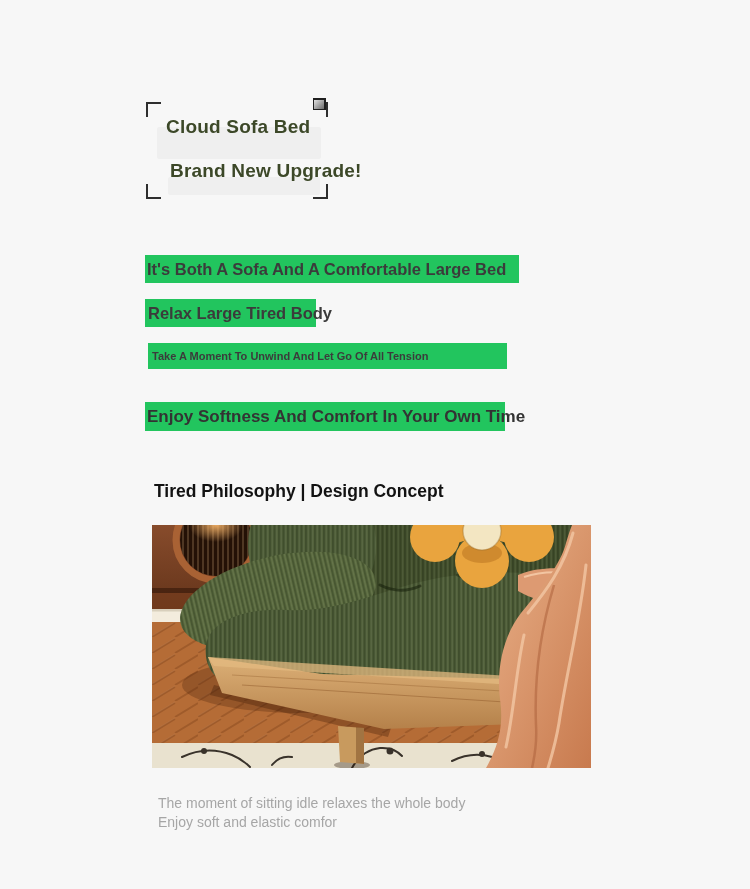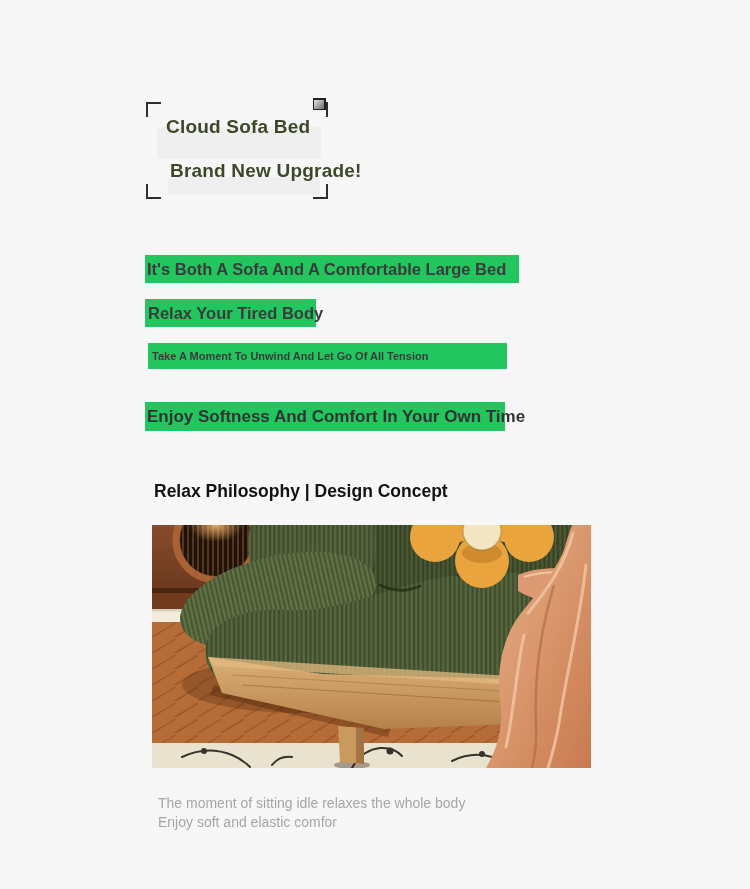--- a/index.html
+++ b/index.html
@@ -48,25 +48,25 @@
     <span class="corner c-bl"></span>
     <span class="corner c-br"></span>
     <span class="mini-icon"></span>
   </div>
   <div class="abs ghost band-a"></div>
   <div class="abs ghost band-b"></div>
   <div class="abs title t1">Cloud Sofa Bed</div>
   <div class="abs title t2">Brand New Upgrade!</div>
 
   <div class="abs slogan s1">It's Both A Sofa And A Comfortable Large Bed</div>
-  <div class="abs slogan s2">Relax Your Tired Body</div>
+  <div class="abs slogan s2">Relax Large Tired Body</div>
   <div class="abs slogan s3">Take A Moment To Unwind And Let Go Of All Tension</div>
   <div class="abs slogan s4">Enjoy Softness And Comfort In Your Own Time</div>
 
-  <div class="abs heading">Relax Philosophy | Design Concept</div>
+  <div class="abs heading">Tired Philosophy | Design Concept</div>
 
   <div class="abs photo">
     <svg width="439" height="243" viewBox="0 0 439 243">
       <defs>
         <pattern id="cord" width="4.5" height="6" patternUnits="userSpaceOnUse">
           <rect x="0" y="0" width="2" height="6" fill="rgba(12,22,6,0.25)"></rect>
           <rect x="2.7" y="0" width="1" height="6" fill="rgba(255,255,255,0.06)"></rect>
         </pattern>
         <pattern id="flute" width="5" height="6" patternUnits="userSpaceOnUse">
           <rect x="0" y="0" width="2" height="6" fill="rgba(250,205,150,0.20)"></rect>

